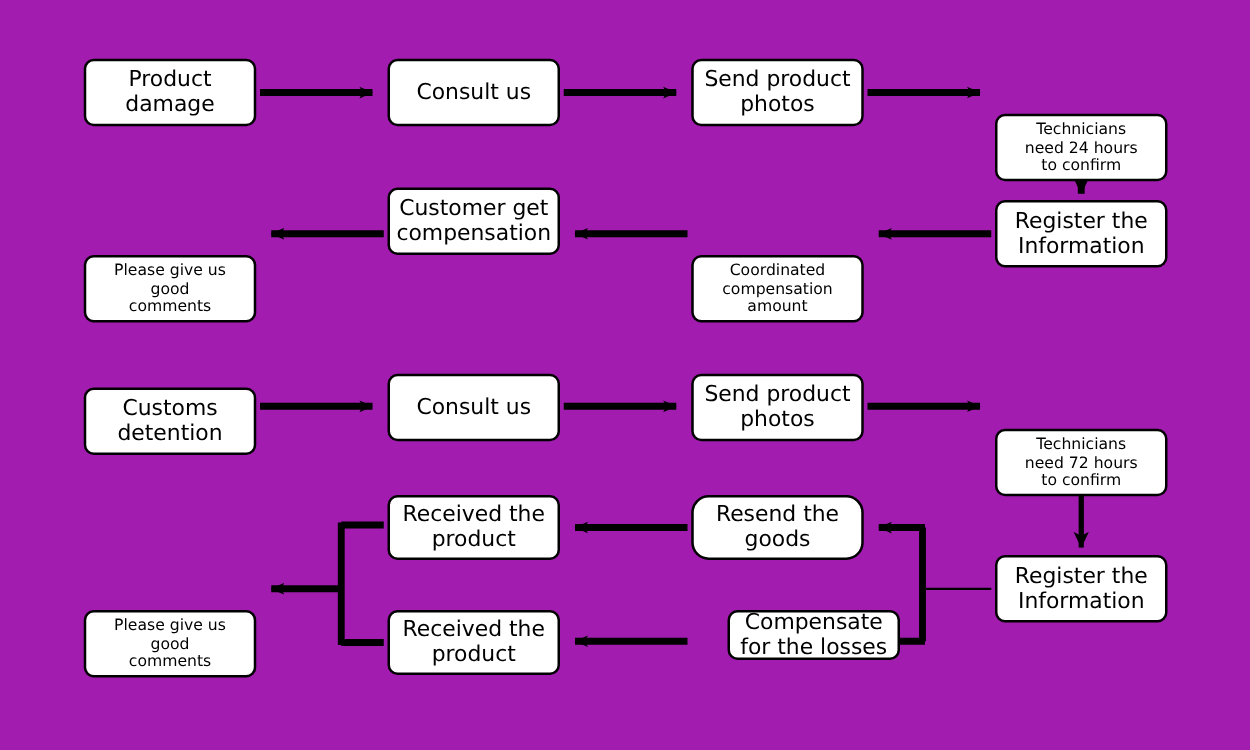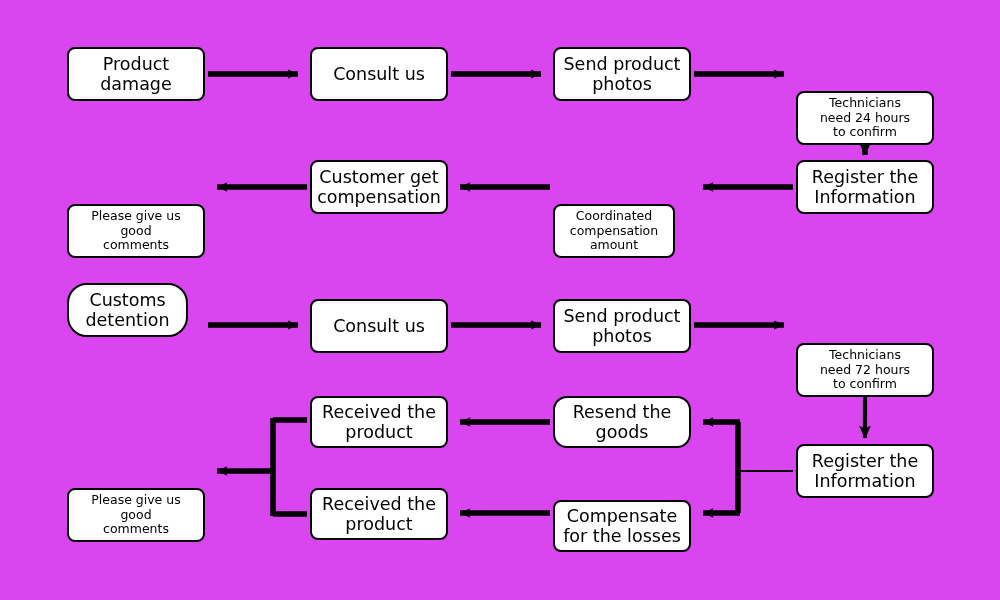--- a/index.html
+++ b/index.html
@@ -10,21 +10,21 @@
   body {
     width: 1000px;
     height: 600px;
     overflow: hidden;
     font-family: "DejaVu Sans", sans-serif;
   }
   #flowchart-root {
     position: relative;
     width: 1000px;
     height: 600px;
-    background: #d946ef;
+    background: #a21caf;
   }
   svg.layer {
     position: absolute;
     top: 0;
     left: 0;
     width: 1000px;
     height: 600px;
   }
   .node-box {
     position: absolute;
@@ -144,36 +144,36 @@
   <div class="node-box fs-small" style="left:796px; top:47px;  width:138px; height:54px;">
     <span class="node-label">Technicians
 need 24 hours
 to confirm</span>
   </div>
 
   <div class="node-box fs-large" style="left:796px; top:160px; width:138px; height:54px;">
     <span class="node-label">Register the
 Information</span>
   </div>
-  <div class="node-box fs-small" style="left:553px; top:160px; width:122px; height:54px;">
+  <div class="node-box fs-small" style="left:553px; top:160px; width:138px; height:54px;">
     <span class="node-label">Coordinated
 compensation
 amount</span>
   </div>
-  <div class="node-box fs-large" style="left:310px; top:160px; width:138px; height:54px;">
+  <div class="node-box fs-large" style="left:310px; top:150px; width:138px; height:54px;">
     <span class="node-label">Customer get
 compensation</span>
   </div>
   <div class="node-box fs-small" style="left:67px;  top:160px; width:138px; height:54px;">
     <span class="node-label">Please give us
 good
 comments</span>
   </div>
 
-  <div class="node-box fs-large" style="left:67px;  top:283px; width:121px; height:54px;border-radius:20px;">
+  <div class="node-box fs-large" style="left:67px;  top:310px; width:138px; height:54px;">
     <span class="node-label">Customs
 detention</span>
   </div>
   <div class="node-box fs-large" style="left:310px; top:299px; width:138px; height:54px;">
     <span class="node-label">Consult us</span>
   </div>
   <div class="node-box fs-large" style="left:553px; top:299px; width:138px; height:54px;">
     <span class="node-label">Send product
 photos</span>
   </div>
@@ -184,21 +184,21 @@
   </div>
 
   <div class="node-box fs-large" style="left:796px; top:444px; width:138px; height:54px;">
     <span class="node-label">Register the
 Information</span>
   </div>
   <div class="node-box fs-large" style="left:553px; top:396px; width:138px; height:52px;border-radius:14px;">
     <span class="node-label">Resend the
 goods</span>
   </div>
-  <div class="node-box fs-large" style="left:553px; top:488px; width:138px; height:52px;margin-top:12px;">
+  <div class="node-box fs-large" style="left:582px; top:488px; width:138px; height:40px;">
     <span class="node-label">Compensate
 for the losses</span>
   </div>
   <div class="node-box fs-large" style="left:310px; top:396px; width:138px; height:52px;">
     <span class="node-label">Received the
 product</span>
   </div>
   <div class="node-box fs-large" style="left:310px; top:488px; width:138px; height:52px;">
     <span class="node-label">Received the
 product</span>

